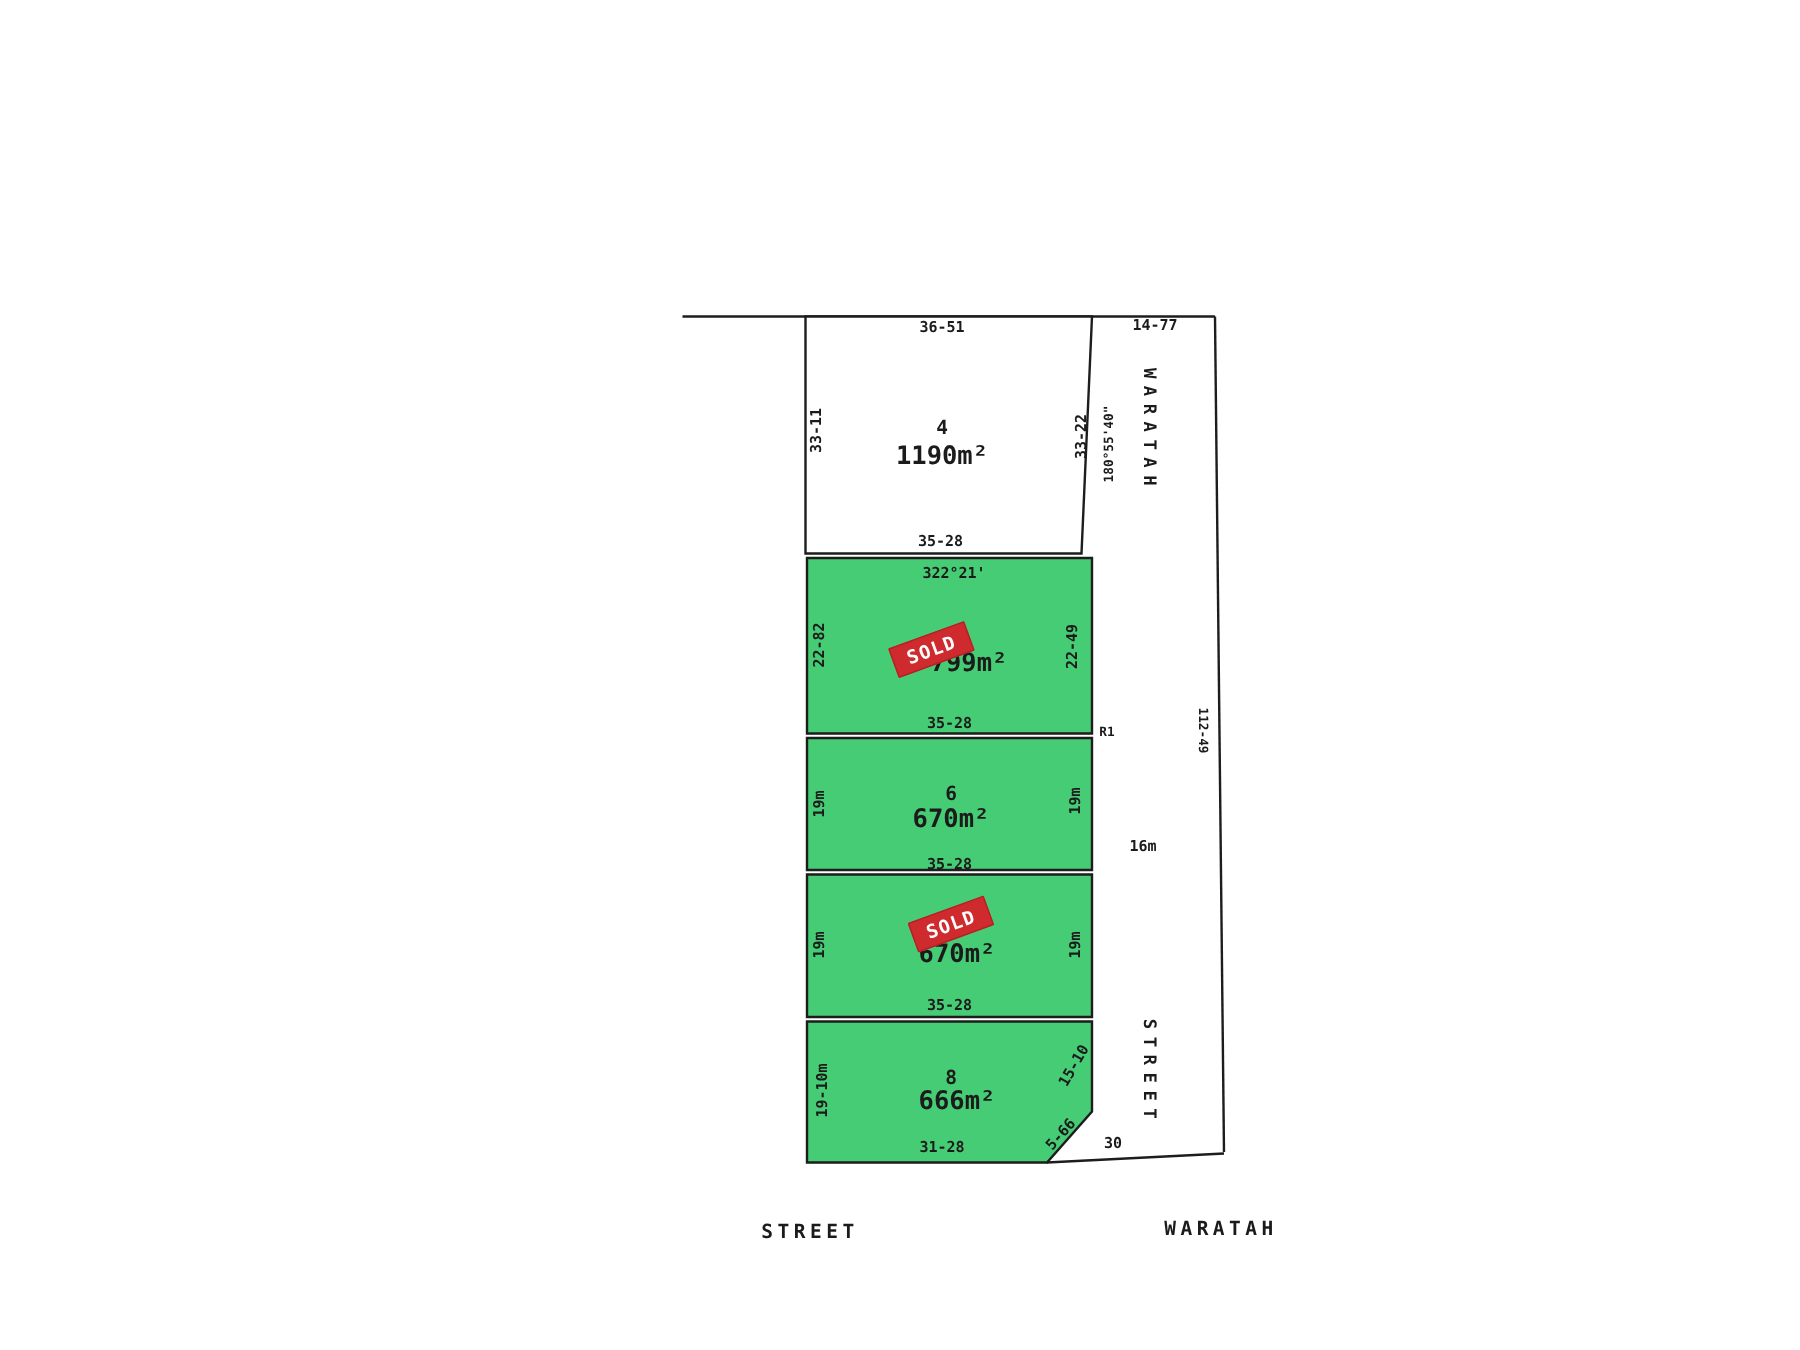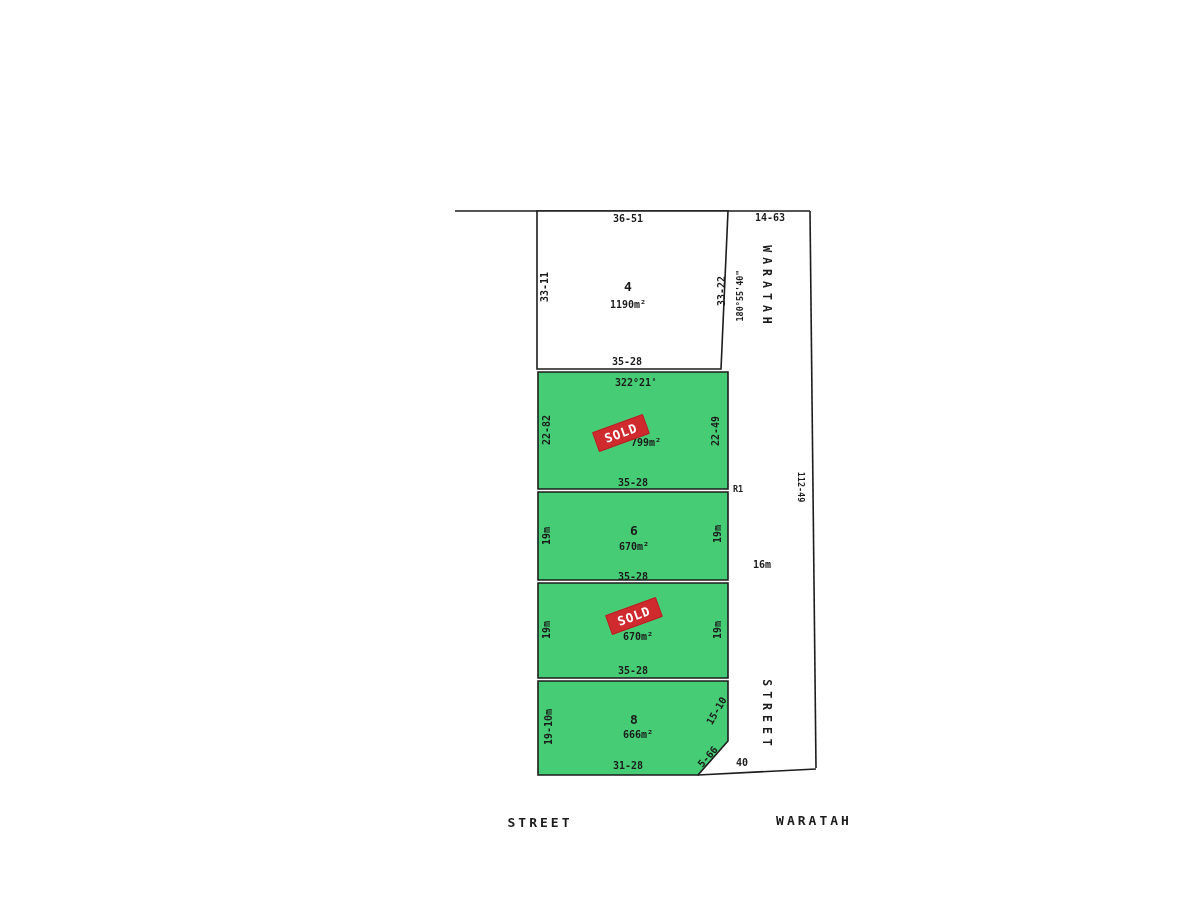--- a/index.html
+++ b/index.html
@@ -6,21 +6,21 @@
   #stage{position:relative;width:1200px;height:900px;background:#ffffff;overflow:hidden;
          font-family:"DejaVu Sans Mono",monospace;}
   #plan-svg{position:absolute;left:0;top:0;}
   .boundary{fill:none;stroke:#1d1d1d;stroke-width:1.6;}
   .parcel{stroke:#1d1d1d;stroke-width:1.6;stroke-linejoin:miter;}
   .lbl{position:absolute;transform:translate(-50%,-50%);white-space:nowrap;
        color:#1b1b1b;font-weight:700;line-height:1;}
   .dim{font-size:10px;}
   .tiny{font-size:8.5px;}
   .num{font-size:13px;}
-  .area{font-size:10px;}
+  .area{font-size:17px;}
   .street-v{font-size:11.5px;letter-spacing:5px;}
   .street-h{font-size:13px;letter-spacing:3px;}
   .r90{transform:translate(-50%,-50%) rotate(90deg);}
   .rm90{transform:translate(-50%,-50%) rotate(-90deg);}
   .rm60{transform:translate(-50%,-50%) rotate(-60deg);}
   .rm48{transform:translate(-50%,-50%) rotate(-48deg);}
   .sold-badge{position:absolute;transform:translate(-50%,-50%) rotate(-20deg);
        background:#cf2b2f;color:#ffffff;font-weight:700;font-size:12.5px;
        letter-spacing:1px;padding:3px 10px;border-radius:1px;
        box-shadow:0 0 0 1px #b22226 inset;z-index:3;}
@@ -77,23 +77,23 @@
   <div class="lbl dim rm90" style="left:718px;top:630px">19m</div>
   <div class="lbl dim" style="left:633px;top:671px">35-28</div>
 
   <div class="lbl dim rm90" style="left:549px;top:727px">19-10m</div>
   <div class="lbl num" style="left:634px;top:719px">8</div>
   <div class="lbl area" style="left:638px;top:735px">666m²</div>
   <div class="lbl dim rm60" style="left:717px;top:711px">15-10</div>
   <div class="lbl dim rm48" style="left:708px;top:757px">5-66</div>
   <div class="lbl dim" style="left:628px;top:766px">31-28</div>
 
-  <div class="lbl dim" style="left:770px;top:218px">14-63</div>
+  <div class="lbl dim" style="left:770px;top:218px">14-77</div>
   <div class="lbl street-v r90" style="left:766px;top:287px">WARATAH</div>
   <div class="lbl tiny" style="left:738px;top:489px">R1</div>
   <div class="lbl tiny r90" style="left:801px;top:487px">112-49</div>
   <div class="lbl dim" style="left:762px;top:565px">16m</div>
   <div class="lbl street-v r90" style="left:766px;top:715px">STREET</div>
-  <div class="lbl dim" style="left:742px;top:763px">40</div>
+  <div class="lbl dim" style="left:742px;top:763px">30</div>
   <div class="lbl street-h" style="left:540px;top:822px">STREET</div>
   <div class="lbl street-h" style="left:814px;top:820px">WARATAH</div>
 
 </div>
 
 </body></html>

